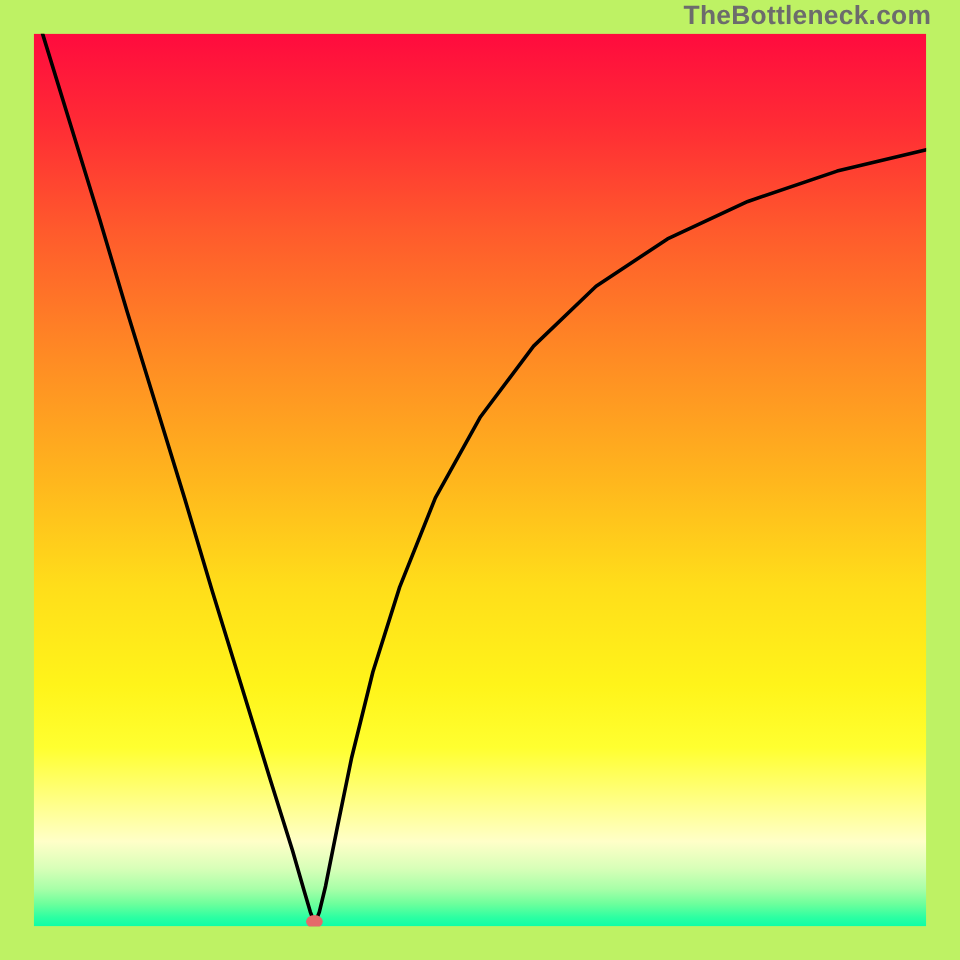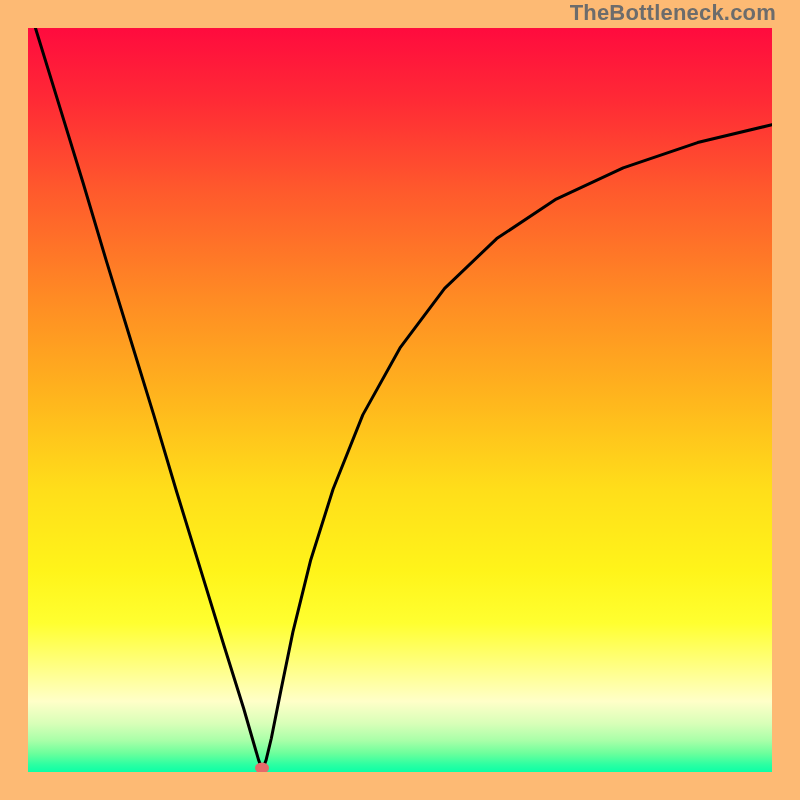--- a/index.html
+++ b/index.html
@@ -7,21 +7,21 @@
     padding: 0;
     width: 800px;
     height: 800px;
     background: #000;
     overflow: hidden;
   }
   .frame {
     position: relative;
     width: 800px;
     height: 800px;
-    background: #fdba74;
+    background: #bef264;
     text-align: right;
   }
   .watermark {
     position: absolute;
     top: 0px;
     right: 24px;
     font-family: Arial, Helvetica, sans-serif;
     font-size: 22px;
     font-weight: 600;
     color: #6c6c6c;

